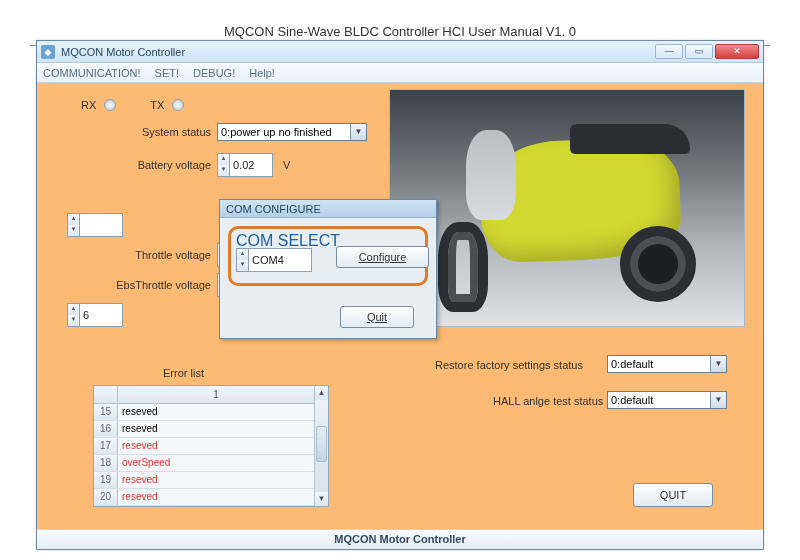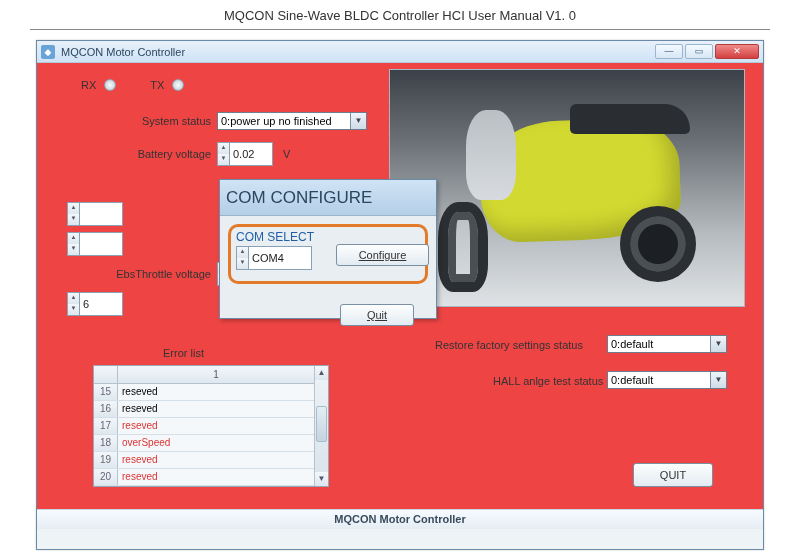--- a/index.html
+++ b/index.html
@@ -1,51 +1,51 @@
 <!DOCTYPE html>
 <html><head>
 <meta charset="utf-8">
 <style>
   * { box-sizing: border-box; margin: 0; padding: 0; }
   body { font-family: Tahoma, Arial, sans-serif; font-size: 11px; background: #fff; width: 800px; height: 560px; position: relative; overflow: hidden; }
-  .doc-title { text-align: center; font-size: 13px; padding: 8px 0 6px; color: #333; }
+  .doc-title { text-align: center; font-size: 13px; padding: 24px 0 6px; color: #333; }
   .hr { border-top: 1px solid #888; margin: 0 30px 6px; }
   .window { position: absolute; left: 36px; top: 40px; width: 728px; height: 510px; border: 1px solid #6b8aa8; background: #eef3f6; box-shadow: 0 0 2px rgba(0,0,0,.2); }
   .titlebar { height: 22px; background: linear-gradient(#e7f1fb,#cfe3f5); display: flex; align-items: center; padding: 0 4px; border-bottom: 1px solid #b5c9dc; }
   .titlebar .icon { width: 14px; height: 14px; background: #6aa3d6; border-radius: 2px; margin-right: 6px; display: flex; align-items: center; justify-content: center; color: #fff; font-size: 9px; }
   .titlebar .title { flex: 1; color: #2b4660; font-size: 11px; }
   .winbtns { display: flex; gap: 2px; }
   .winbtn { width: 28px; height: 15px; border: 1px solid #9db5cc; border-radius: 2px; background: linear-gradient(#f3f9ff,#d7e7f5); font-size: 9px; text-align: center; line-height: 13px; color: #3a5a77; }
   .close { width: 44px; background: linear-gradient(#f08a8a,#d34040); color: #fff; border-color: #b53a3a; }
   .menubar { height: 20px; background: linear-gradient(#f7fbff,#e8eff6); border-bottom: 1px solid #c7d6e3; display: flex; align-items: center; padding: 0 6px; gap: 14px; color: #5a6f83; font-size: 11px; }
   .menubar span { cursor: default; }
-  .client { position: relative; width: 100%; height: calc(100% - 62px); background: #ef4444; }
+  .client { position: relative; width: 100%; height: calc(100% - 62px); background: #fdba74; }
   .rxrow { position: absolute; left: 44px; top: 16px; display: flex; align-items: center; gap: 8px; font-size: 11px; color: #333; }
   .led { width: 12px; height: 12px; border-radius: 50%; background: radial-gradient(#fcfcfc,#b8c4cd); border: 1px solid #8fa0ae; display: inline-block; }
-  .row { position: absolute; left: 30px; display: flex; align-items: center; margin-top: 9px; }
+  .row { position: absolute; left: 30px; display: flex; align-items: center; }
   .lab { width: 150px; text-align: right; padding-right: 6px; color: #333; }
   .numin { width: 56px; height: 24px; border: 1px solid #8aa0b3; background: #fff; display: flex; align-items: center; }
   .numin .spin { width: 12px; height: 100%; border-right: 1px solid #8aa0b3; display: flex; flex-direction: column; }
   .numin .spin div { flex:1; font-size:6px; text-align:center; line-height:8px; color:#556; background:linear-gradient(#f3f7fb,#dde7ef); }
   .numin .val { padding: 0 3px; font-size: 11px; color:#222; }
   .unit { margin-left: 10px; color:#333; }
   .dropdown { height: 18px; border: 1px solid #6b7d8e; background: #fff; display:flex; align-items:center; padding: 0 3px 0 3px; position:relative; }
   .dropdown .arrow { position:absolute; right:0; top:0; width:16px; height:100%; border-left:1px solid #7a8fa1; background:linear-gradient(#eef4f9,#cfdce7); text-align:center; line-height:16px; font-size:8px; color:#445; }
   .scooter { position:absolute; left: 352px; top: 6px; width: 356px; height: 238px; border:1px solid #a9b8c5; background: linear-gradient(180deg,#3b4148 0%,#6a7075 30%,#b7bcc0 70%,#dfe3e6 100%); overflow:hidden; }
   .scooter .body { position:absolute; left:90px; top:50px; width:200px; height:120px; background:#d2d930; border-radius: 40% 30% 50% 20% / 50% 40% 30% 40%; transform: rotate(-2deg); box-shadow: inset -10px -10px 20px rgba(0,0,0,.2); }
   .wheel { position:absolute; width:86px; height:86px; border-radius:50%; background:#1c1f23; border:10px solid #2b2f33; box-shadow: inset 0 0 0 8px #4a4f54; }
   .wheel.front { left: 48px; top: 132px; }
   .wheel.rear { left: 230px; top: 136px; width:76px; height:76px; }
   .seat { position:absolute; left:180px; top:34px; width:120px; height:30px; background:#2a2d31; border-radius: 10px 40px 8px 8px; }
   .front { position:absolute; left:76px; top:40px; width:50px; height:90px; background:linear-gradient(#babfc4,#d7dbdf); border-radius: 40% 40% 30% 30%; }
   .dialog { position:absolute; left: 182px; top: 116px; width: 218px; height: 140px; background:#e9eef2; border:1px solid #6b8aa8; box-shadow: 2px 2px 4px rgba(0,0,0,.25); z-index: 5; }
-  .dialog .dtitle { height:36px; background:linear-gradient(#cfe3f5,#b5cfe7); color:#2b4660; font-size:17px; display:flex; align-items:center; padding:0 6px; border-bottom:1px solid #99b4cc; }
+  .dialog .dtitle { height:18px; background:linear-gradient(#cfe3f5,#b5cfe7); color:#2b4660; font-size:11px; display:flex; align-items:center; padding:0 6px; border-bottom:1px solid #99b4cc; }
   .dialog .body { position:relative; height: calc(100% - 18px); }
   .highlight { position:absolute; left:8px; top:8px; width:200px; height:60px; border:3px solid #e27a2a; border-radius:10px; }
-  .comsel-lab { position:absolute; left:16px; top:14px; color:#1e5fa6; font-size:12px; }
+  .comsel-lab { position:absolute; left:16px; top:14px; color:#1e5fa6; font-size:16px; }
   .comsel-in { position:absolute; left:16px; top:30px; width:76px; }
   .cfgbtn { position:absolute; left:116px; top:28px; width:93px; height:22px; }
   .quitbtn { position:absolute; left:120px; top:88px; width:74px; height:22px; }
   .btn { border:1px solid #7a8fa1; background:linear-gradient(#fdfefe,#e2ebf2); border-radius:3px; text-align:center; font-size:11px; line-height:20px; color:#333; text-decoration:underline; cursor:pointer; }
   .btn.plain { text-decoration:none; }
   .errlist-lab { position:absolute; left:126px; top:284px; color:#333; }
   .errbox { position:absolute; left:56px; top:302px; width:236px; height:122px; border:1px solid #97a9b8; background:#f5f8fa; display:flex; }
   .errtable { flex:1; overflow:hidden; }
   .err-head { height:18px; display:flex; border-bottom:1px solid #b5c3cf; background:linear-gradient(#f2f6fa,#dfe8ef); }
   .err-head .c0 { width:24px; border-right:1px solid #b5c3cf; }
@@ -70,20 +70,26 @@
 <div class="window">
   <div class="titlebar">
     <span class="icon">◆</span>
     <span class="title">MQCON Motor Controller</span>
     <div class="winbtns">
       <div class="winbtn">—</div>
       <div class="winbtn">▭</div>
       <div class="winbtn close">✕</div>
     </div>
   </div>
+  <div class="menubar">
+    <span>COMMUNICATION!</span>
+    <span>SET!</span>
+    <span>DEBUG!</span>
+    <span>Help!</span>
+  </div>
 
   <div class="client">
     <div class="rxrow">
       <span>RX</span>
       <span class="led"></span>
       <span style="width:18px"></span>
       <span>TX</span>
       <span class="led"></span>
     </div>
 
@@ -112,20 +118,21 @@
       <div class="numin">
           <div class="spin">
             <div>▲</div>
             <div>▼</div>
           </div>
           <span class="val"></span>
         </div>
     </div>
 
     <div class="row" style="top:160px;">
+      <div class="lab">Throttle voltage</div>
       <div class="numin">
           <div class="spin">
             <div>▲</div>
             <div>▼</div>
           </div>
           <span class="val"></span>
         </div>
     </div>
 
     <div class="row" style="top:190px;">

